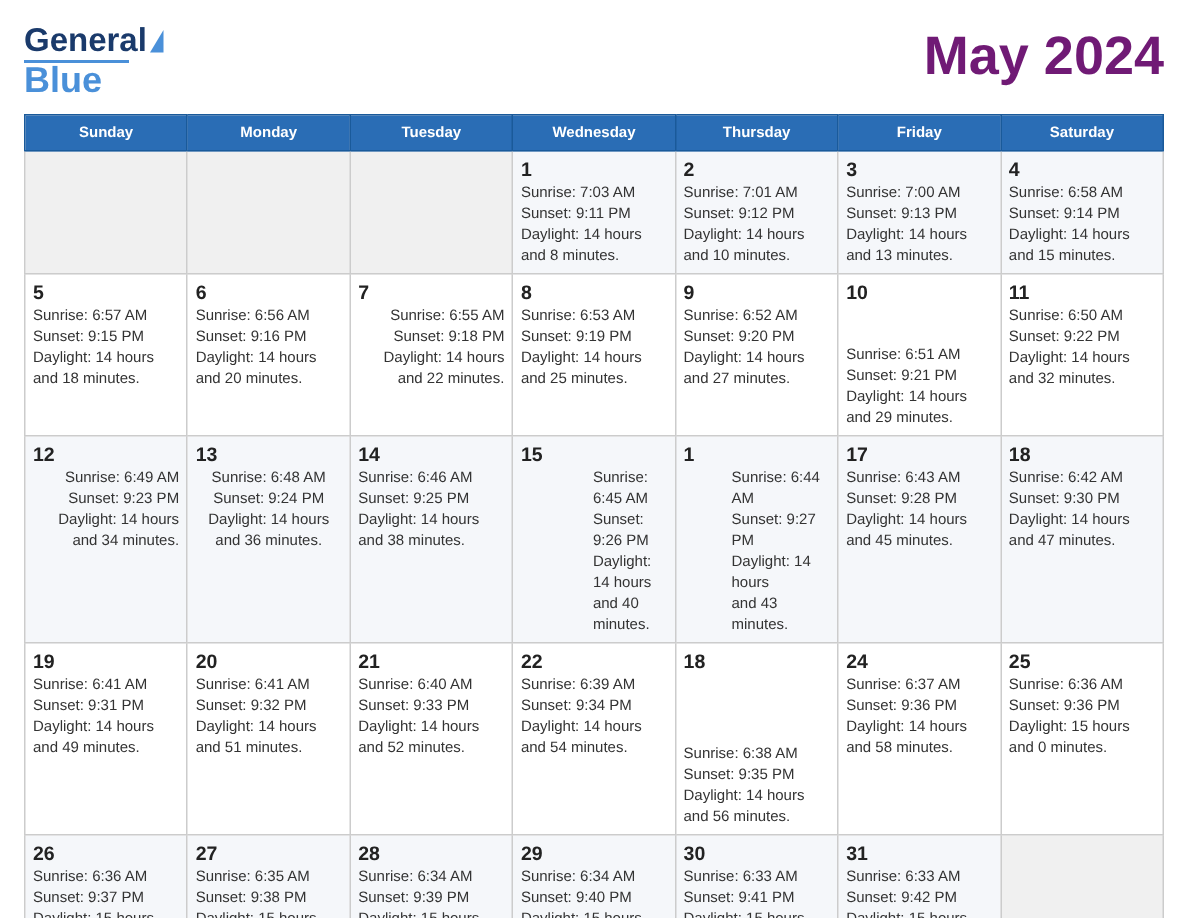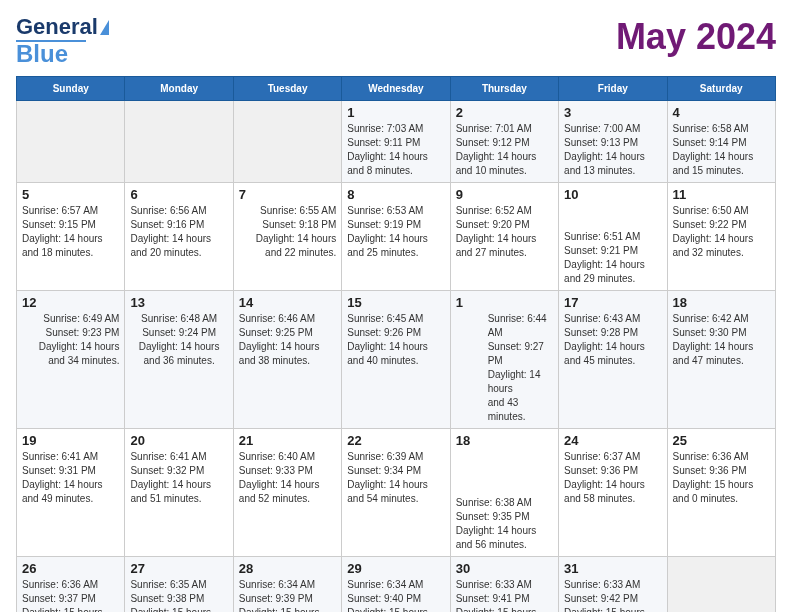--- a/index.html
+++ b/index.html
@@ -231,21 +231,21 @@
         </td>
         <td>
           <span class="day-num">14</span>
           <div class="day-info" style="white-space: pre-line;">Sunrise: 6:46 AM
 Sunset: 9:25 PM
 Daylight: 14 hours
 and 38 minutes.</div>
         </td>
         <td>
           <span class="day-num">15</span>
-          <div class="day-info" style="white-space: pre-line;">Sunrise: 6:45 AM
+          <div class="day-info" style="white-space: pre-line; margin-left: 48px;">Sunrise: 6:45 AM
 Sunset: 9:26 PM
 Daylight: 14 hours
 and 40 minutes.</div>
         </td>
         <td>
           <span class="day-num">1</span>
           <div class="day-info" style="white-space: pre-line; margin-left: 32px;">Sunrise: 6:44 AM
 Sunset: 9:27 PM
 Daylight: 14 hours
 and 43 minutes.</div>

